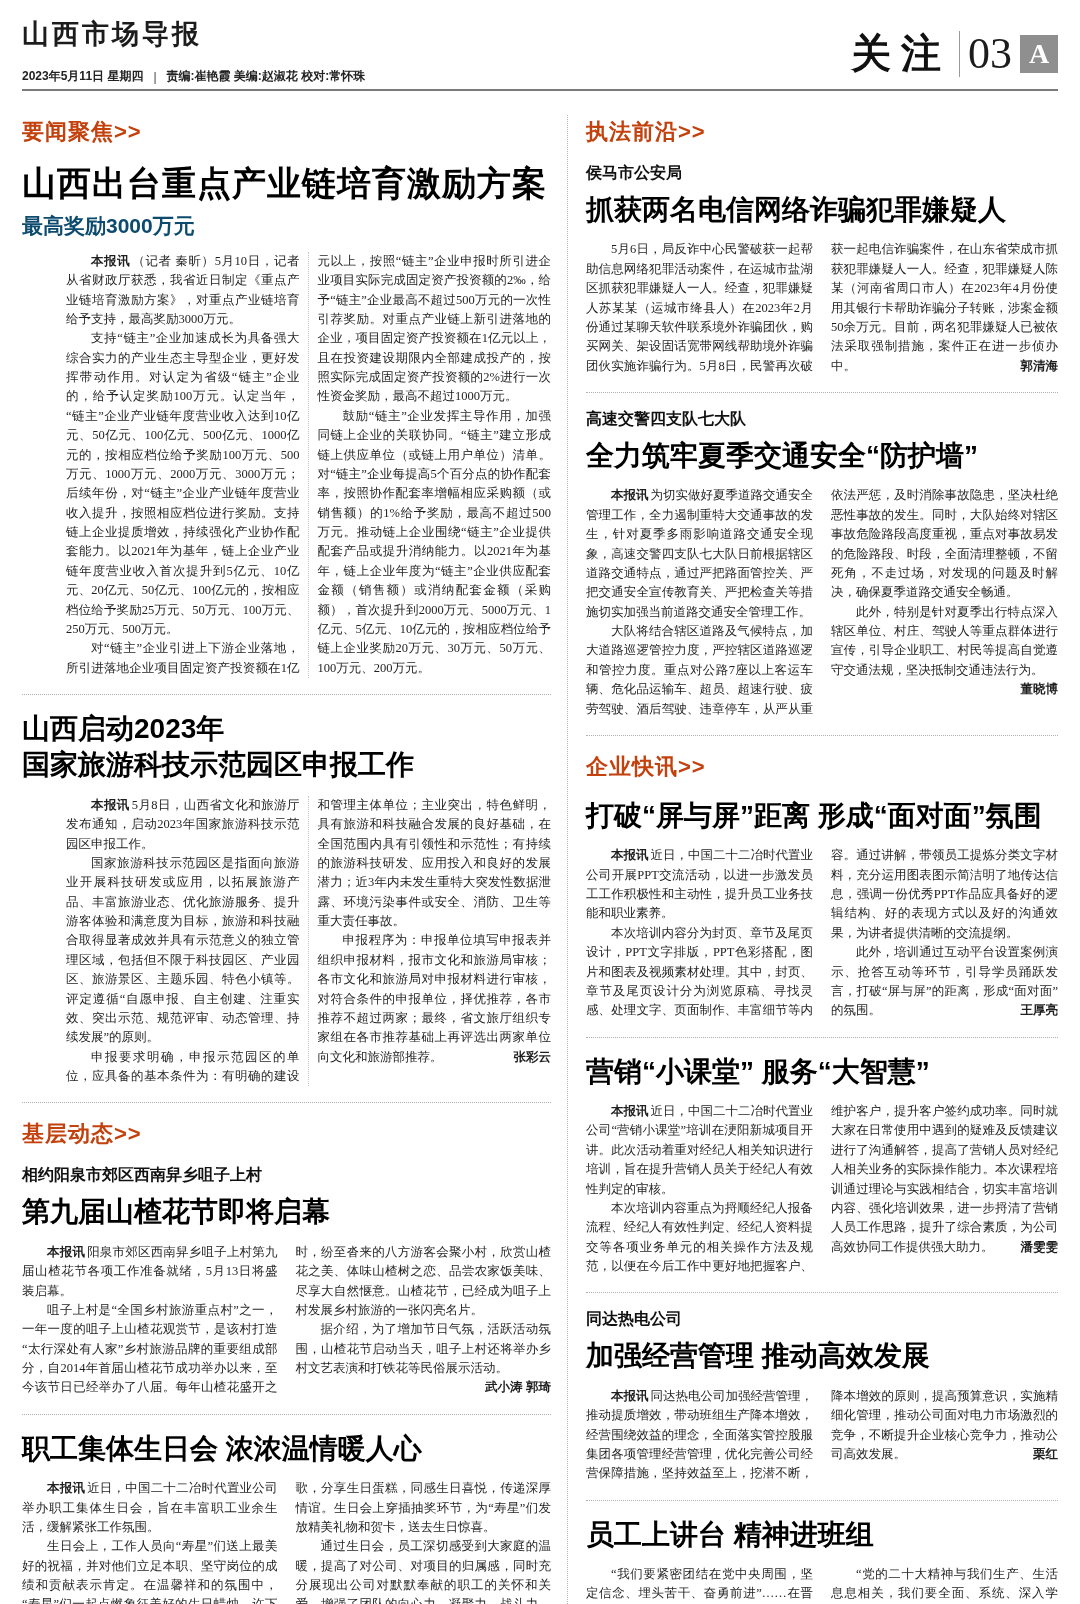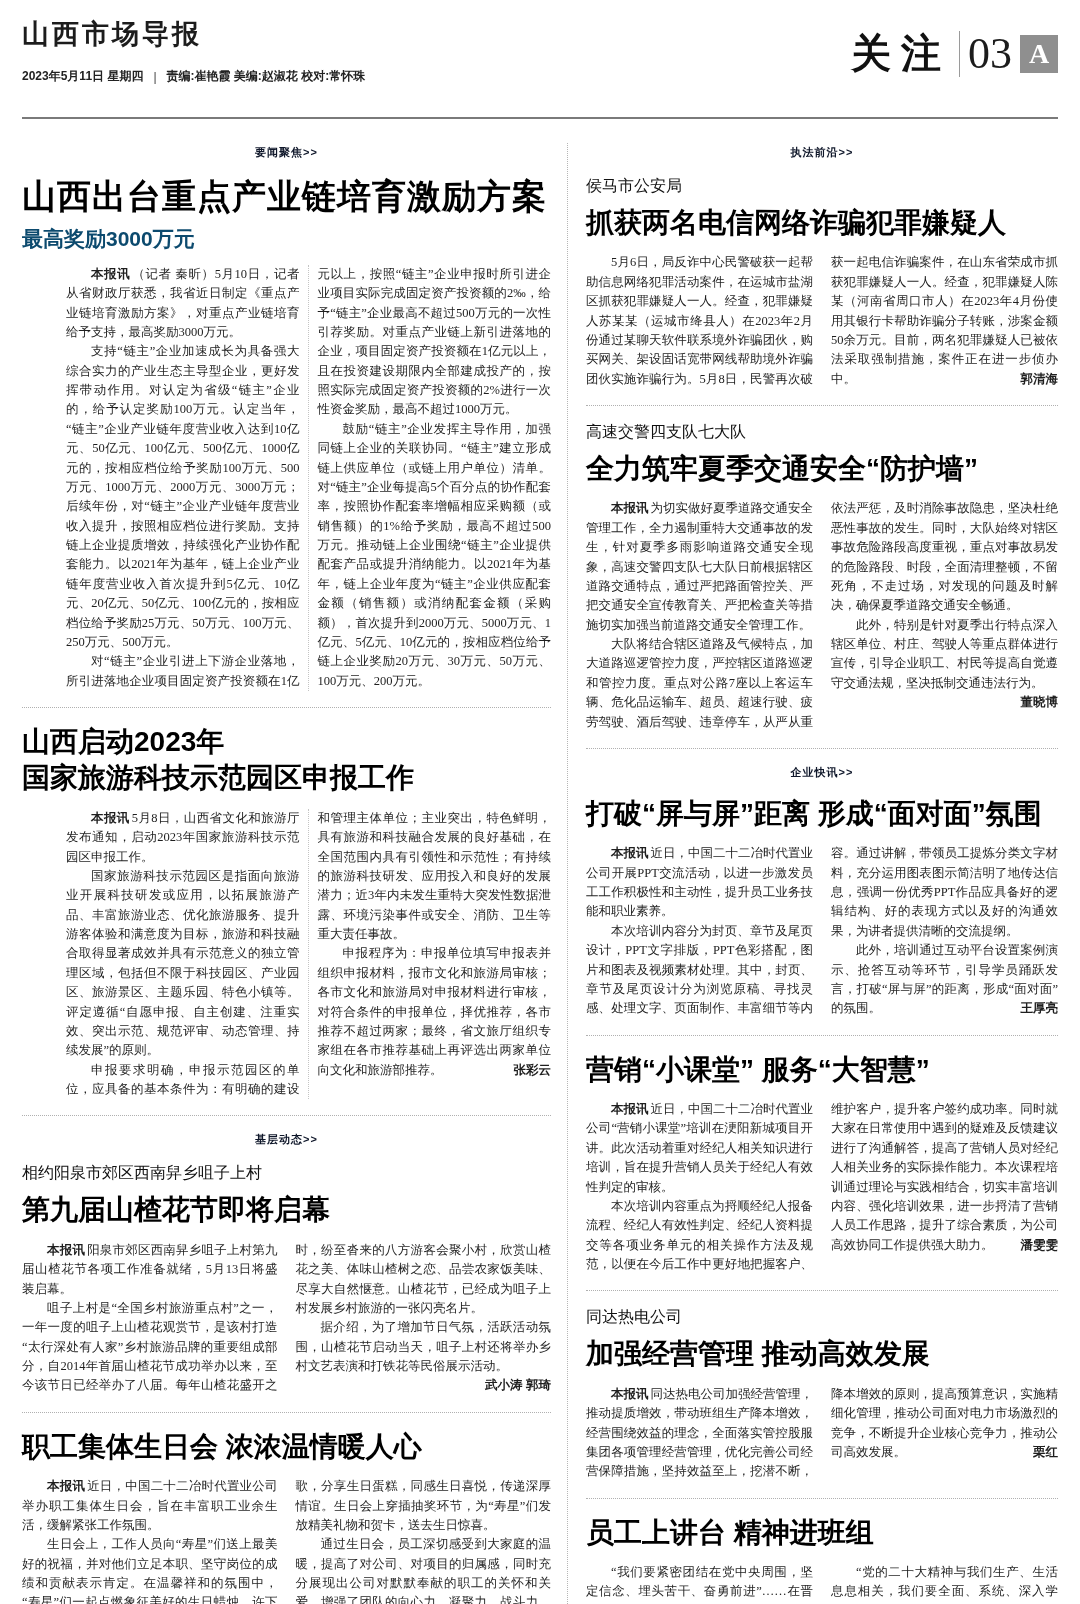--- a/index.html
+++ b/index.html
@@ -1,43 +1,43 @@
 <!DOCTYPE html>
 <html lang="zh"><head>
 <meta charset="utf-8">
 <style>
   html,body{margin:0;padding:0;background:#f2f2f2;}
   .page{width:1080px;min-height:1604px;margin:0 auto;background:#fff;box-sizing:border-box;
         padding:16px 22px 22px;color:#1c1c1c;
         font-family:"Liberation Serif","DejaVu Serif",serif;}
   
   .masthead{display:flex;justify-content:space-between;align-items:flex-end;
-            border-bottom:2px solid #7a7a7a;padding-bottom:32px;}
+            border-bottom:2px solid #7a7a7a;padding-bottom:4px;}
   .mast-left{}
   .paper-name{font-size:27px;font-weight:700;letter-spacing:3px;
               font-family:"Liberation Serif","DejaVu Serif",serif;}
   .dateline{margin-top:16px;font-family:"Liberation Sans","DejaVu Sans",sans-serif;
             font-size:12px;font-weight:700;color:#222;display:flex;align-items:center;gap:10px;}
   .dateline .pipe{color:#444;font-weight:400;}
   .mast-right{display:flex;align-items:center;gap:8px;padding-bottom:4px;}
   .section-big{font-family:"Liberation Sans","DejaVu Sans",sans-serif;
                font-size:40px;font-weight:900;letter-spacing:10px;color:#111;}
   .vbar{width:1px;height:46px;background:#9a9a9a;}
   .page-num{font-size:44px;font-weight:400;font-family:"Liberation Serif","DejaVu Serif",serif;}
   .edition-box{width:38px;height:38px;background:#8f8f8f;color:#fff;display:flex;
                align-items:center;justify-content:center;font-size:28px;font-weight:700;
                font-family:"Liberation Serif","DejaVu Serif",serif;}
   
   .columns{display:flex;margin-top:24px;align-items:stretch;}
   .col-left{width:545px;flex:0 0 545px;padding-right:16px;box-sizing:border-box;}
   .col-right{flex:1;border-left:1px dotted #b5b5b5;padding-left:18px;min-width:0;}
   
   .section-label{font-family:"Liberation Sans","DejaVu Sans",sans-serif;font-weight:800;
-                 font-size:11px;color:#0f172a;margin:2px 0 16px;letter-spacing:1px;text-align:center;}
-  .kicker{font-family:"Liberation Sans","DejaVu Sans",sans-serif;font-weight:400;
+                 font-size:22px;color:#c2410c;margin:2px 0 16px;letter-spacing:1px;}
+  .kicker{font-family:"Liberation Sans","DejaVu Sans",sans-serif;font-weight:700;
           font-size:16px;margin:0 0 8px;color:#111;}
   .headline-xl{font-family:"Liberation Sans","DejaVu Sans",sans-serif;font-weight:900;
                font-size:34px;line-height:1.2;margin:0 0 8px;letter-spacing:1px;color:#000;}
   .subhead{font-family:"Liberation Sans","DejaVu Sans",sans-serif;font-weight:800;
            font-size:21px;margin:0 0 12px;color:#0c4a6e;}
   .headline-lg{font-family:"Liberation Sans","DejaVu Sans",sans-serif;font-weight:900;
                font-size:28px;line-height:1.3;margin:0 0 12px;color:#000;}
   .body{column-count:2;column-gap:18px;text-align:justify;font-size:12.5px;
         line-height:1.55;color:#1f1f1f;}
   .body.ruled{column-rule:1px dotted #c4c4c4;margin-left:44px;}

